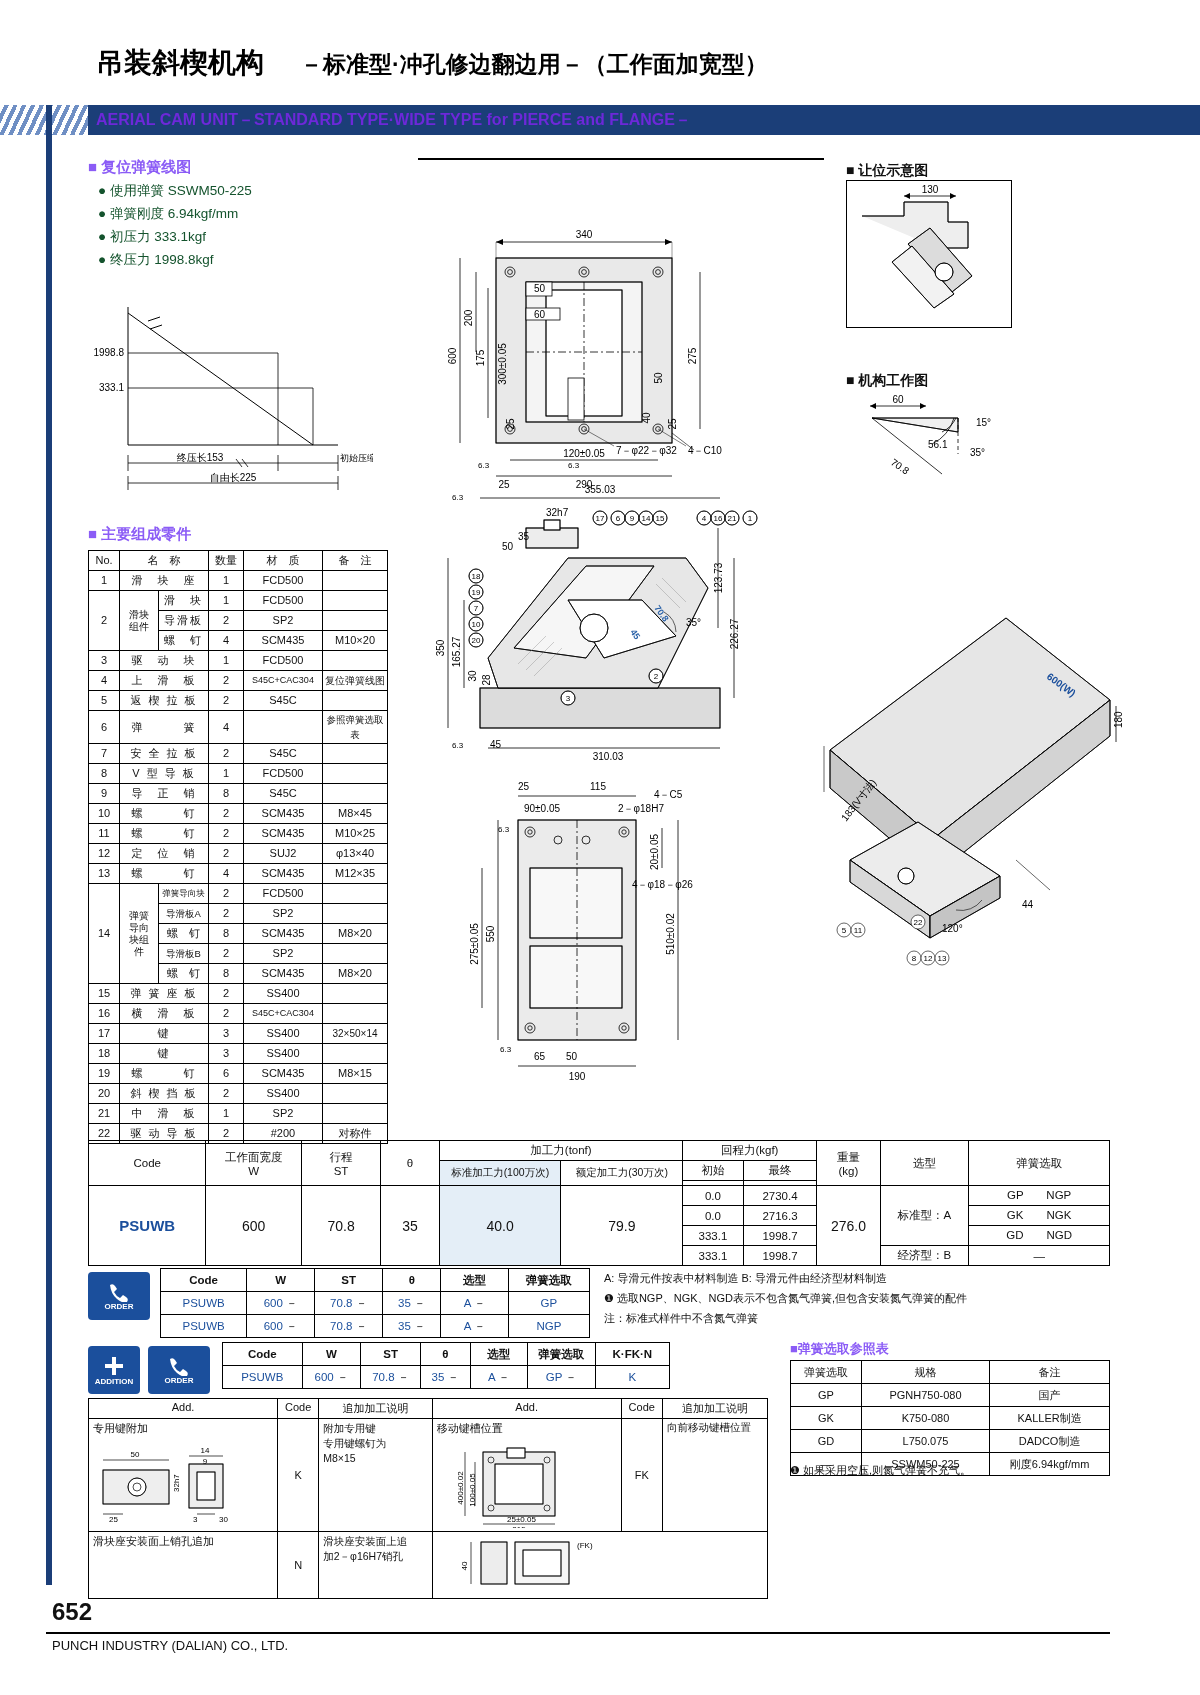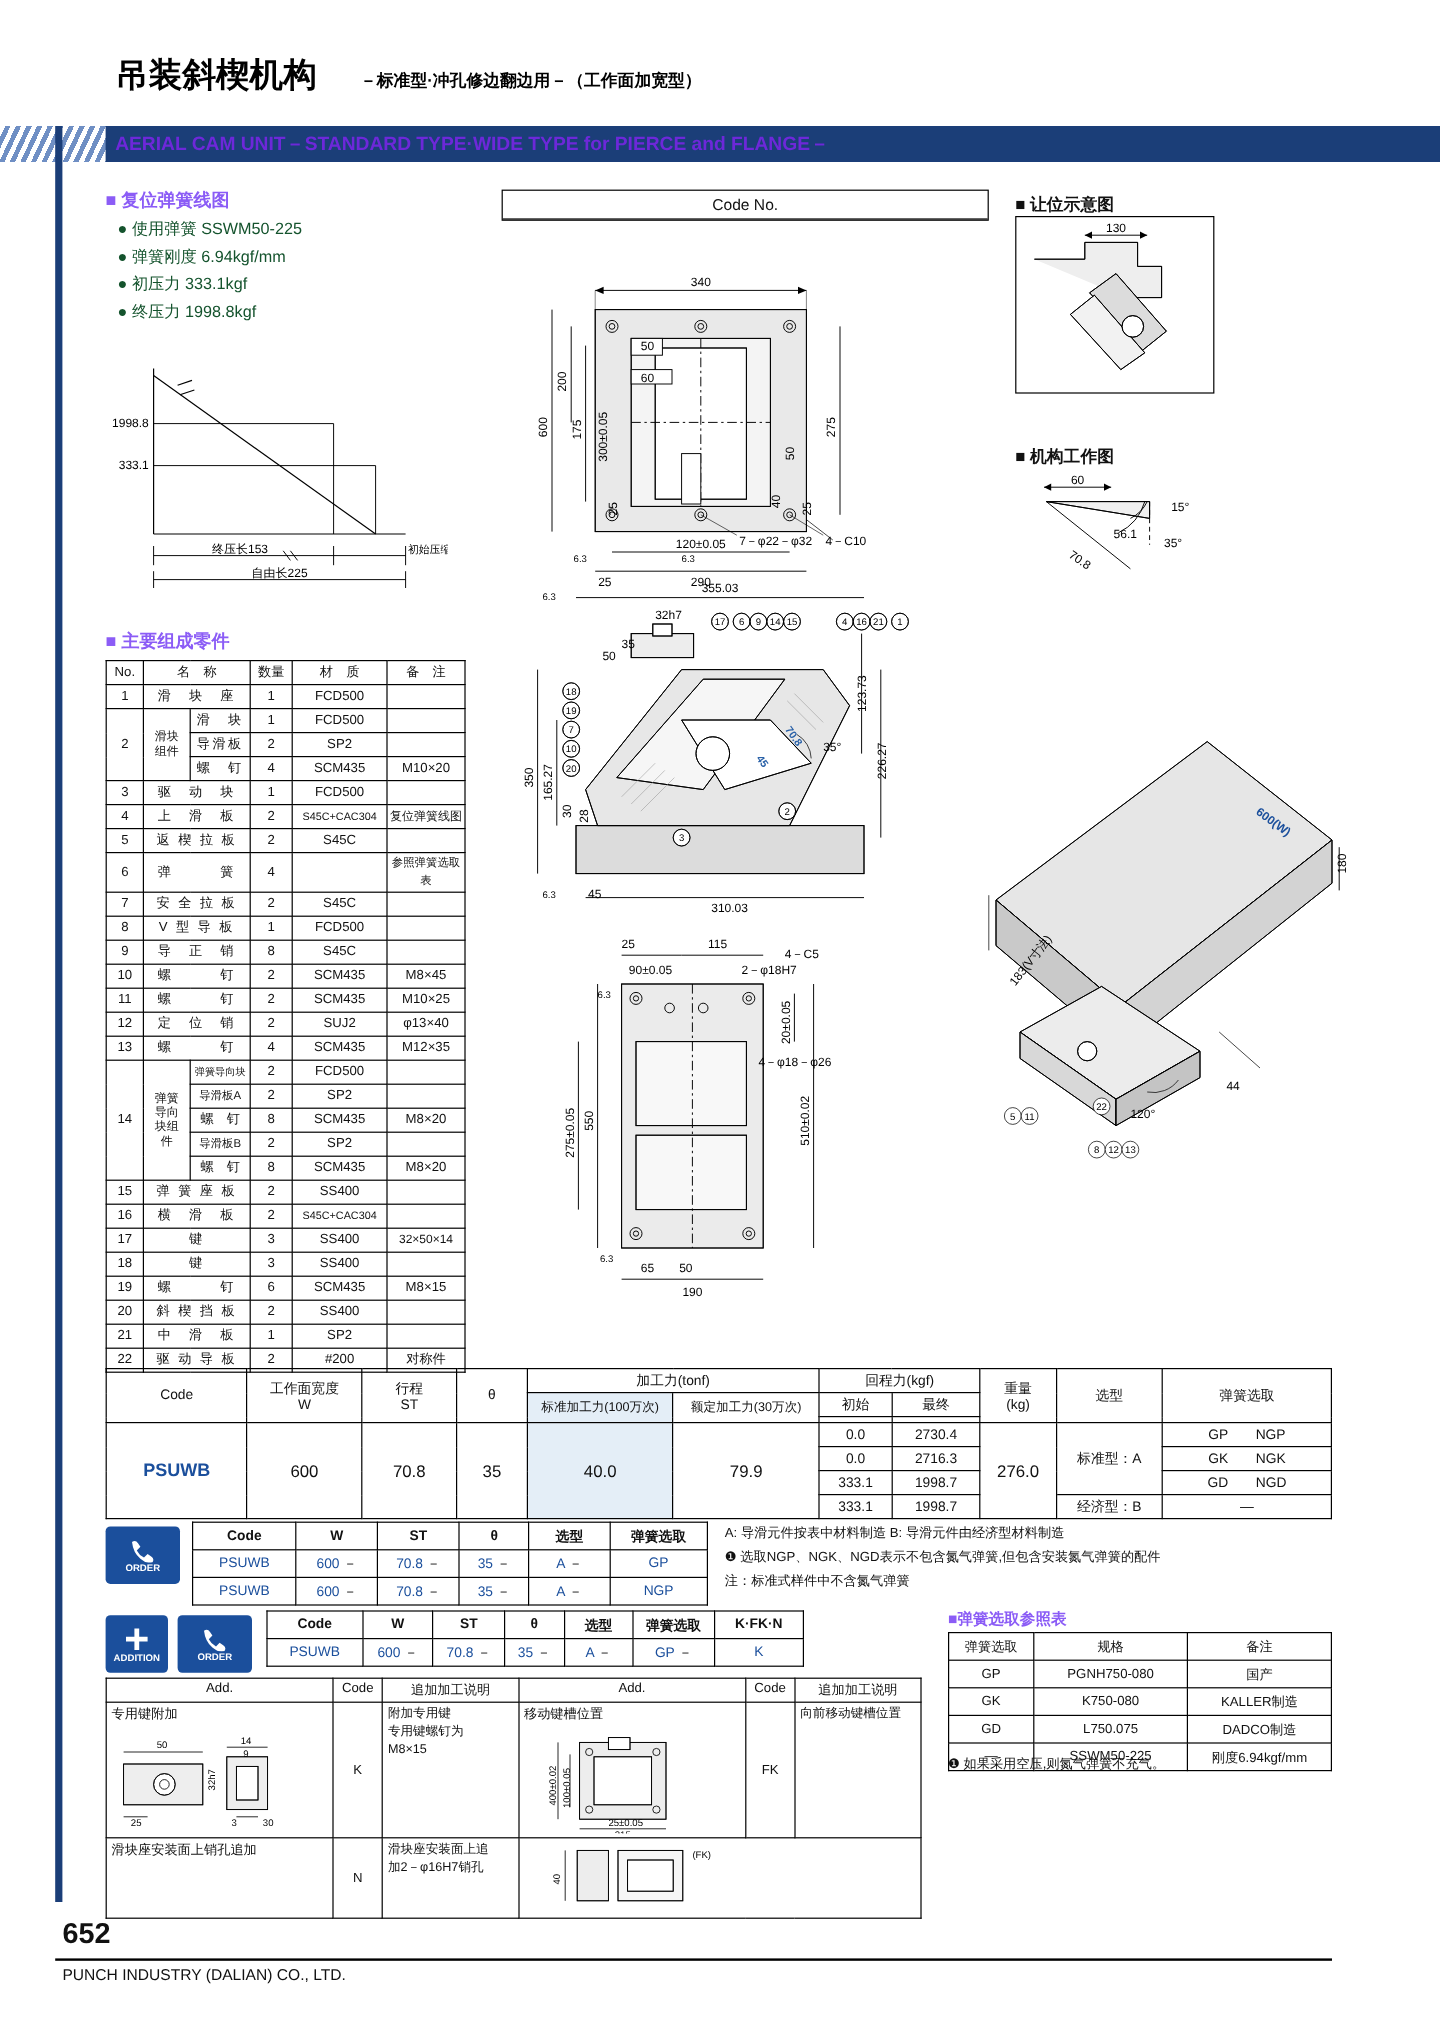--- a/index.html
+++ b/index.html
@@ -8,21 +8,21 @@
     font-family:"Liberation Sans", sans-serif;
     color:#111;position:relative;overflow:hidden;
   }
   .page{position:relative;width:1200px;height:1695px;}
 
   
   .title-cn{
     position:absolute;left:96px;top:44px;font-size:28px;font-weight:bold;
     letter-spacing:0px;color:#000;white-space:nowrap;
   }
-  .title-cn .small{font-size:14px;padding-left:36px;}
+  .title-cn .small{font-size:23px;padding-left:36px;}
   .band{
     position:absolute;left:0;top:105px;width:1200px;height:30px;
     background:#1b3e78;
   }
   .band-hatch{
     position:absolute;left:0;top:105px;width:88px;height:30px;
     background:repeating-linear-gradient(115deg,#ffffff 0 4px,#6f8fc4 4px 8px);
   }
   .band-text{
     position:absolute;left:96px;top:110px;font-size:16px;font-weight:bold;color:#6d28d9;
@@ -352,21 +352,20 @@
             <td colspan="2" class="nm">驱 动 导 板</td>
             <td>2</td>
             <td>#200</td>
             <td>对称件</td>
           </tr>
     </tbody>
       </table>
   </div>
 
   <div class="codebox">
-    <div class="c1">Code No.</div>
   </div>
 
   <svg style="position:absolute;left:418px;top:228px;" width="404" height="900" viewBox="0 0 404 900">
     <g stroke="#000" fill="none" stroke-width="0.8">
 
       <rect x="78" y="30" width="176" height="185" fill="#e9e9e9"></rect>
       <rect x="78" y="30" width="176" height="185"></rect>
       <rect x="108" y="54" width="116" height="140" fill="#f4f4f4"></rect>
       <rect x="108" y="54" width="116" height="140"></rect>
       <rect x="128" y="62" width="76" height="126" fill="#ffffff"></rect>

